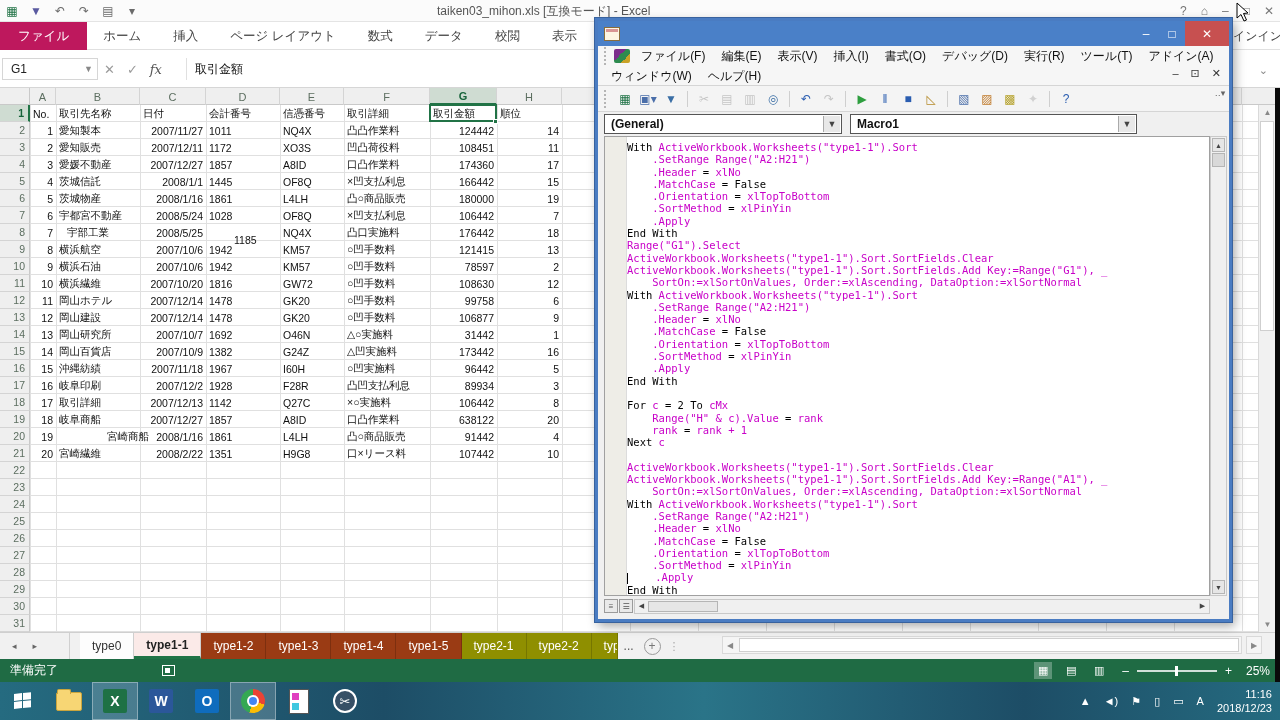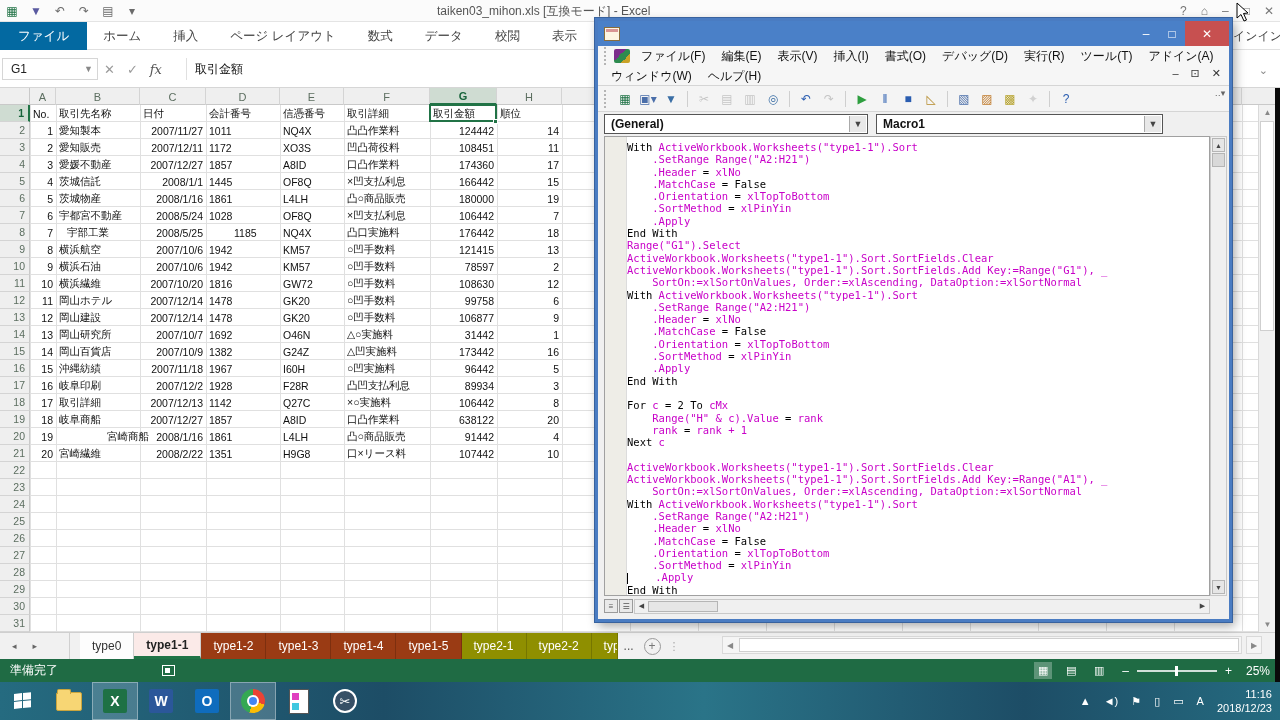--- a/index.html
+++ b/index.html
@@ -8,21 +8,21 @@
   .screen{position:relative;width:1280px;height:720px;overflow:hidden;background:#fff;}
   .abs{position:absolute;}
   
   .xl-titlebar{left:0;top:0;width:1280px;height:22px;background:#fbfbfb;border-bottom:1px solid #e4e4e4;}
   .qat{left:4px;top:2px;height:18px;display:flex;gap:8px;align-items:center;font-size:12px;color:#217346;}
   .qat .ic{width:16px;height:16px;display:flex;align-items:center;justify-content:center;font-size:12px;color:#6a6a6a;}
   .xl-title{top:3px;font-size:12px;color:#555;white-space:nowrap;}
   .xl-winbtns{top:0;right:6px;height:22px;display:flex;gap:14px;align-items:center;color:#777;font-size:12px;}
   .ribbon-tabs{left:0;top:22px;width:1280px;height:28px;background:#fff;display:flex;border-bottom:1px solid #e0e0e0;}
   .rtab{height:28px;padding:0 16px;display:flex;align-items:center;font-size:12.5px;color:#444;}
-  .rtab.file{background:#0369a1;color:#fff;padding:0 18px;}
+  .rtab.file{background:#be185d;color:#fff;padding:0 18px;}
   .signin{top:28px;right:-2px;font-size:12px;color:#444;}
   .fbar{left:0;top:50px;width:1280px;height:38px;background:#fff;border-bottom:1px solid #d6d6d6;}
   .namebox{left:2px;top:8px;width:96px;height:22px;background:#fff;border:1px solid #d6d6d6;font-size:12px;color:#222;display:flex;align-items:center;padding-left:8px;}
   .namebox .dd{position:absolute;right:4px;color:#888;font-size:9px;}
   .fx-btns{left:104px;top:8px;height:22px;display:flex;align-items:center;gap:12px;color:#9a9a9a;font-size:13px;}
   .fx-btns .fx{font-family:"DejaVu Serif",serif;font-style:italic;color:#555;}
   .fbar-input{left:186px;top:8px;width:1060px;height:22px;border-left:1px solid #e0e0e0;display:flex;align-items:center;padding-left:8px;font-size:12px;color:#111;background:#fff;}
   .collapse-chev{top:64px;right:12px;color:#888;font-size:11px;}
   
   .colhdr-strip{left:0;top:88px;width:1280px;height:17px;background:#EFEFEF;border-bottom:1px solid #c9c9c9;}
@@ -304,21 +304,21 @@
         <div class="cell" style="left: 56px; top: 102px; width: 84px;">宇都宮不動産</div>
         <div class="cell num" style="left: 140px; top: 102px; width: 66px;">2008/5/24</div>
         <div class="cell" style="left: 206px; top: 102px; width: 74px;">1028</div>
         <div class="cell" style="left: 280px; top: 102px; width: 64px;">OF8Q</div>
         <div class="cell" style="left: 344px; top: 102px; width: 86px;">×凹支払利息</div>
         <div class="cell num" style="left: 430px; top: 102px; width: 67px;">106442</div>
         <div class="cell num" style="left: 497px; top: 102px; width: 65px;">7</div>
         <div class="cell num" style="left: 30px; top: 119px; width: 26px;">7</div>
         <div class="cell" style="left: 56px; top: 119px; width: 84px; padding-left: 11px;">宇部工業</div>
         <div class="cell num" style="left: 140px; top: 119px; width: 66px;">2008/5/25</div>
-        <div class="cell" style="left: 206px; top: 119px; width: 74px; padding-left: 28px;">1185</div>
+        <div class="cell" style="left: 206px; top: 126px; width: 74px; padding-left: 28px;">1185</div>
         <div class="cell" style="left: 280px; top: 119px; width: 64px;">NQ4X</div>
         <div class="cell" style="left: 344px; top: 119px; width: 86px;">凸口実施料</div>
         <div class="cell num" style="left: 430px; top: 119px; width: 67px;">176442</div>
         <div class="cell num" style="left: 497px; top: 119px; width: 65px;">18</div>
         <div class="cell num" style="left: 30px; top: 136px; width: 26px;">8</div>
         <div class="cell" style="left: 56px; top: 136px; width: 84px;">横浜航空</div>
         <div class="cell num" style="left: 140px; top: 136px; width: 66px;">2007/10/6</div>
         <div class="cell" style="left: 206px; top: 136px; width: 74px;">1942</div>
         <div class="cell" style="left: 280px; top: 136px; width: 64px;">KM57</div>
         <div class="cell" style="left: 344px; top: 136px; width: 86px;">○凹手数料</div>
@@ -534,21 +534,21 @@
         <div class="tbi" style="color: rgb(74, 110, 169);">▧</div>
         <div class="tbi" style="color: rgb(192, 122, 42);">▨</div>
         <div class="tbi" style="color: rgb(181, 161, 42);">▩</div>
         <div class="tbi dis" style="color: rgb(153, 153, 153);">✦</div>
         <div class="tbsep"></div>
         <div class="tbi" style="color: rgb(42, 93, 176);">?</div>
       </div>
     <div class="abs tb-more">‥▾</div>
 
     <div class="abs combos">
-      <div class="combo" style="width:264px">
+      <div class="combo" style="width:238px">
         <span>(General)</span>
         <span class="cdd">▼</span>
       </div>
       <div class="combo" style="width:287px">
         <span>Macro1</span>
         <span class="cdd">▼</span>
       </div>
     </div>
 
     <div class="abs codewrap">

